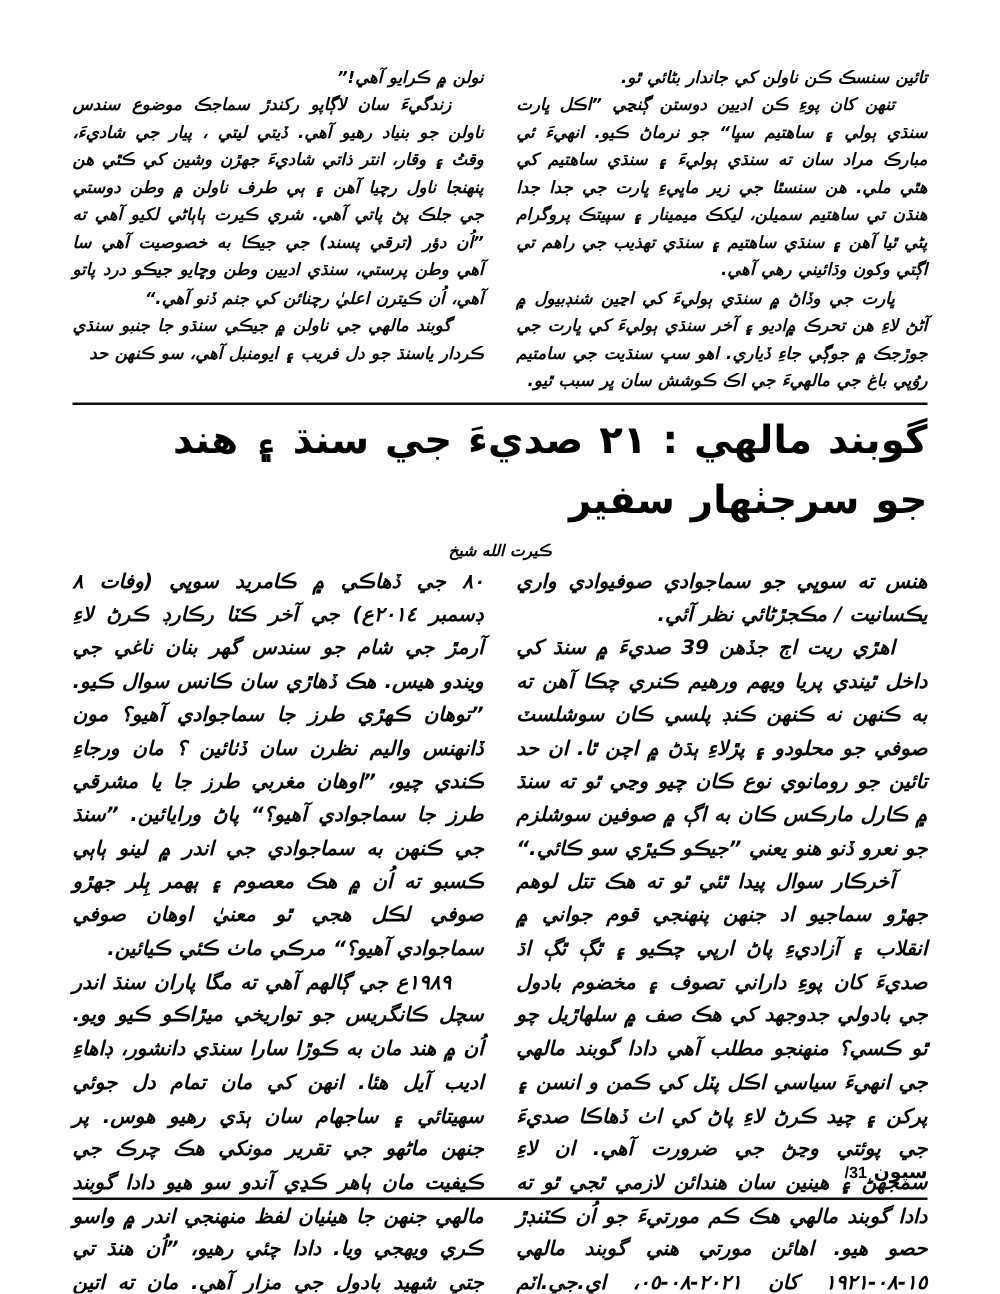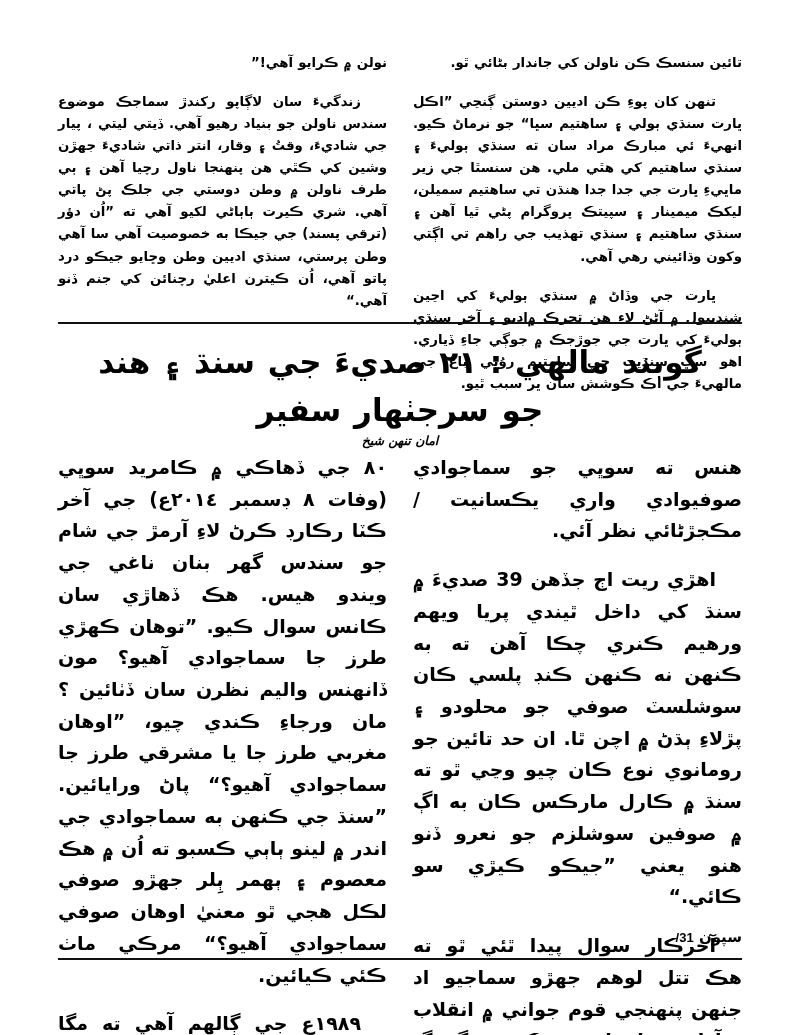--- a/index.html
+++ b/index.html
@@ -41,20 +41,21 @@
     flex: 1 1 0;
     min-width: 0;
   }
   .body-text {
     font-size: 13.3px;
     line-height: 1.66;
     font-weight: 700;
     letter-spacing: -0.1px;
     word-spacing: 0.5px;
     margin: 0;
+    font-style: italic;
   }
   .indent {
     text-indent: 26px;
   }
   .lead-line {
     text-indent: 0;
   }
 
   
   .rule {
@@ -64,24 +65,24 @@
     border: 0;
     border-top: 2.2px solid #111111;
     margin: 0;
   }
   .rule-top { top: 322px; }
   .rule-bottom { top: 958px; }
 
   
   .headline-wrap {
     position: absolute;
-    top: 340px;
-    left: 58px;
-    right: 58px;
-    text-align: center;
+    top: 330px;
+    left: 58px;
+    right: 58px;
+    text-align: right;
     direction: rtl;
   }
   .headline {
     font-size: 31px;
     font-weight: 700;
     line-height: 1.48;
     margin: 0;
     letter-spacing: 0px;
     word-spacing: 2px;
   }
@@ -107,21 +108,21 @@
   .main-section {
     position: absolute;
     top: 452px;
     right: 58px;
     left: 58px;
     display: flex;
     flex-direction: row;
     gap: 26px;
   }
   .main-section .body-text {
-    font-size: 19px;
+    font-size: 16px;
     line-height: 1.67;
   }
 
   
   .footer {
     position: absolute;
     top: 928px;
     left: 58px;
     right: 58px;
     direction: rtl;
@@ -130,52 +131,53 @@
     font-weight: 700;
     line-height: 1.2;
   }
   .footer .folio {
     direction: ltr;
     display: inline-block;
     font-size: 13px;
     font-family: "Liberation Sans", sans-serif;
   }
   p { margin: 0; }
-  .para + .para { margin-top: 17px; }
+  .para + .para { margin-top: 0px; }
 </style>
 </head>
 <body>
 
 <div class="page">
 
   <div class="top-section">
 
     <div class="col">
       <p class="rtl body-text para lead-line">تائين سنسڪ ڪن ناولن کي جاندار بڻائي ٿو.</p>
       <p class="rtl body-text para indent">تنهن کان پوءِ ڪن اديين دوستن ڳنڃي ”اڪل ڀارت سنڌي ٻولي ۽ ساهتيم سڀا“ جو نرماڻ ڪيو. انهيءَ ئي مبارڪ مراد سان ته سنڌي ٻوليءَ ۽ سنڌي ساهتيم کي هٿي ملي. هن سنسٿا جي زير ماڀيءِ ڀارت جي جدا جدا هنڌن تي ساهتيم سميلن، ليکڪ ميمينار ۽ سپيتڪ پروگرام پڻي ٿيا آهن ۽ سنڌي ساهتيم ۽ سنڌي تهذيب جي راهم تي اڳتي وکون وڌائيني رهي آهي.</p>
       <p class="rtl body-text para indent">ڀارت جي وڏاڻ ۾ سنڌي ٻوليءَ کي اڃين شنڊبيول ۾ آڻڻ لاءِ هن تحرڪ ۾اديو ۽ آخر سنڌي ٻوليءَ کي ڀارت جي جوڙجڪ ۾ جوڳي جاءِ ڏياري. اهو سڀ سنڌيت جي سامتيم روُپي باغ جي مالهيءَ جي اڪ ڪوشش سان ڀر سبب ٿيو.</p>
     </div>
 
     <div class="col">
       <p class="rtl body-text para lead-line">نولن ۾ ڪرايو آهي!”</p>
       <p class="rtl body-text para indent">زندگيءَ سان لاڳاپو رکندڙ سماجڪ موضوع سندس ناولن جو بنياد رهيو آهي. ڏيتي ليتي ، پيار جي شاديءَ، وقتُ ۽ وقار، انتر ذاتي شاديءَ جهڙن وشين کي ڪٿي هن پنهنجا ناول رچيا آهن ۽ ٻي طرف ناولن ۾ وطن دوستي جي جلڪ پڻ پاتي آهي. شري ڪيرت ٻاٻاڻي لکيو آهي ته ”اُن دؤر (ترقي پسند) جي جيڪا به خصوصيت آهي سا آهي وطن پرستي، سنڌي اديين وطن وڇايو جيڪو درد پاتو آهي، اُن ڪيترن اعليٰ رچنائن کي جنم ڏنو آهي.“</p>
+      <p class="rtl body-text para indent">گوبند مالهي جي ناولن ۾ جيڪي سنڌو جا جنبو سنڌي ڪردار ياسنڌ جو دل فريب ۽ ايومنبل آهي، سو ڪنهن حد</p>
     </div>
 
   </div>
 
   <hr class="rule rule-top">
 
   <div class="headline-wrap">
     <h1 class="headline">
       <span>گوبند مالهي : ٢١ صديءَ جي سنڌ ۽ هند</span>
       <span class="headline-line2">جو سرجٺهار سفير</span>
     </h1>
   </div>
 
-  <div class="byline">امان تنهن شيخ</div>
+  <div class="byline">ڪيرت الله شيخ</div>
 
   <div class="main-section">
 
     <div class="col">
       <p class="rtl body-text para lead-line">هنس ته سوڀي جو سماجوادي صوفيوادي واري يڪسانيت / مڪجڙڻائي نظر آئي.</p>
       <p class="rtl body-text para indent">اهڙي ريت اڄ جڏهن 39 صديءَ ۾ سنڌ کي داخل ٿيندي پريا ويهم ورهيم ڪنري چڪا آهن ته به ڪنهن نه ڪنهن ڪنڊ پلسي ڪان سوشلسٽ صوفي جو محلودو ۽ پڙلاءِ ٻڌڻ ۾ اچن ٿا. ان حد تائين جو رومانوي نوع ڪان چيو وڃي ٿو ته سنڌ ۾ ڪارل مارڪس ڪان به اڳ ۾ صوفين سوشلزم جو نعرو ڏنو هنو يعني ”جيڪو ڪيڙي سو ڪائي.“</p>
       <p class="rtl body-text para indent">آخرڪار سوال پيدا ٿئي ٿو ته هڪ تتل لوهم جهڙو سماجيو اد جنهن پنهنجي قوم جواني ۾ انقلاب ۽ آزاديءِ پاڻ ارپي چڪيو ۽ ٿڳ ٿڳ اڌ صديءَ کان پوءِ داراني تصوف ۽ مخضوم بادول جي بادولي جدوجهد کي هڪ صف ۾ سلهاڙيل چو ٿو ڪسي؟ منهنجو مطلب آهي دادا گوبند مالهي جي انهيءَ سياسي اڪل پٽل کي ڪمن و انسن ۽ پرکن ۽ چيد ڪرڻ لاءِ پاڻ کي اٺ ڏهاڪا صديءَ جي پوئتي وڃڻ جي ضرورت آهي. ان لاءِ سمجهڻ ۽ هينين سان هندائن لازمي ٿجي ٿو ته دادا گوبند مالهي هڪ ڪم مورتيءَ جو اُن ڪٽنڊڙ حصو هيو. اهائن مورتي هني گوبند مالهي ١٥-٠٨-١٩٢١ کان ٢٠٢١-٠٨-٠٥، اي.جي.اٽم ١٩٢٢-٠١-٠٣ ، ڪيترت ٻاٻاڻي ٢٠١٥-٠٥-٠٧ پر تعجب ۽ تپرس جو مقام آهي ته اُن ڪم مورتي جي ذڪر ۾ جنهن مهان شخص جو نالو ڪنهن نه ڪنهن حوالي سان اچي ٿو سو ڪامريد سوڀو گيانچنداڻي آهي.</p>
       <p class="rtl body-text para indent">انهيءَ دؤر ۾ ڪيرت ٻاٻاڻي پنهنجي هڪ ليک ”ديوقد</p>
     </div>
 

